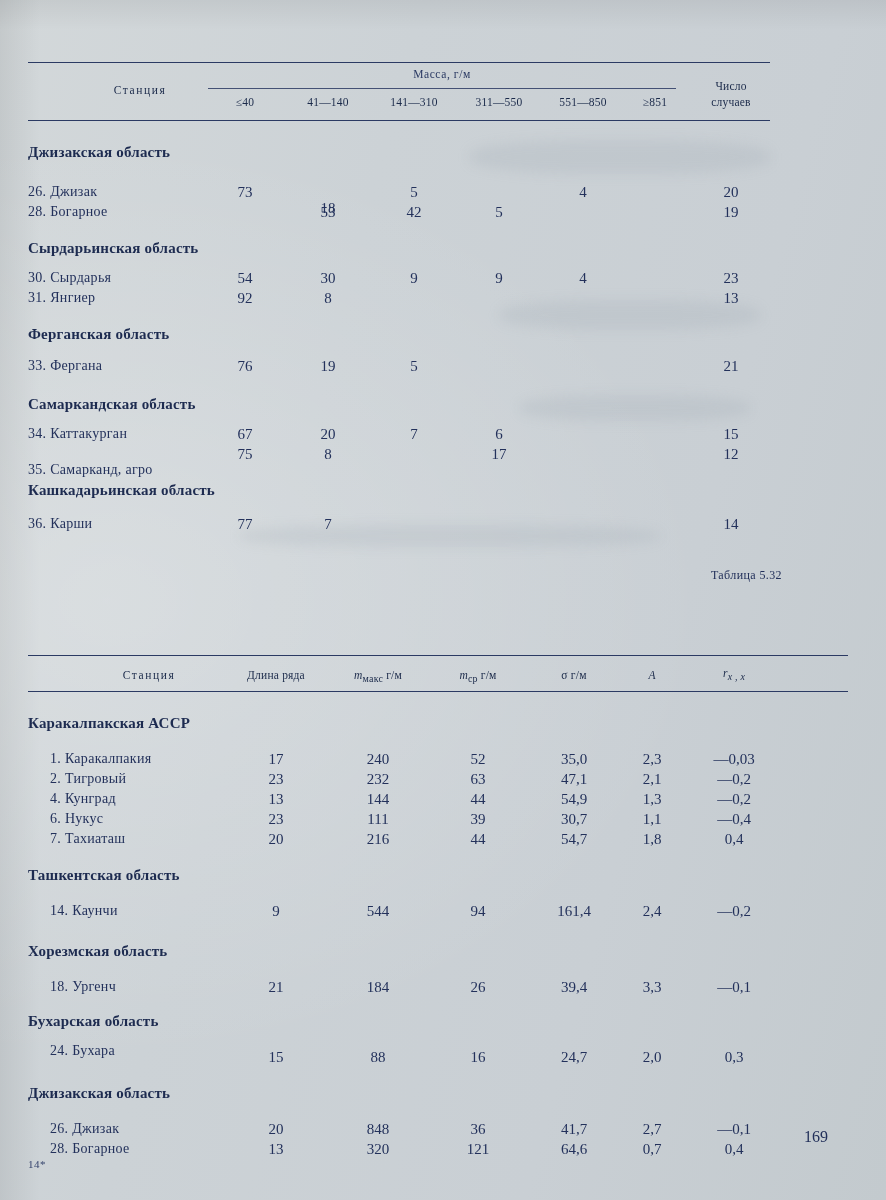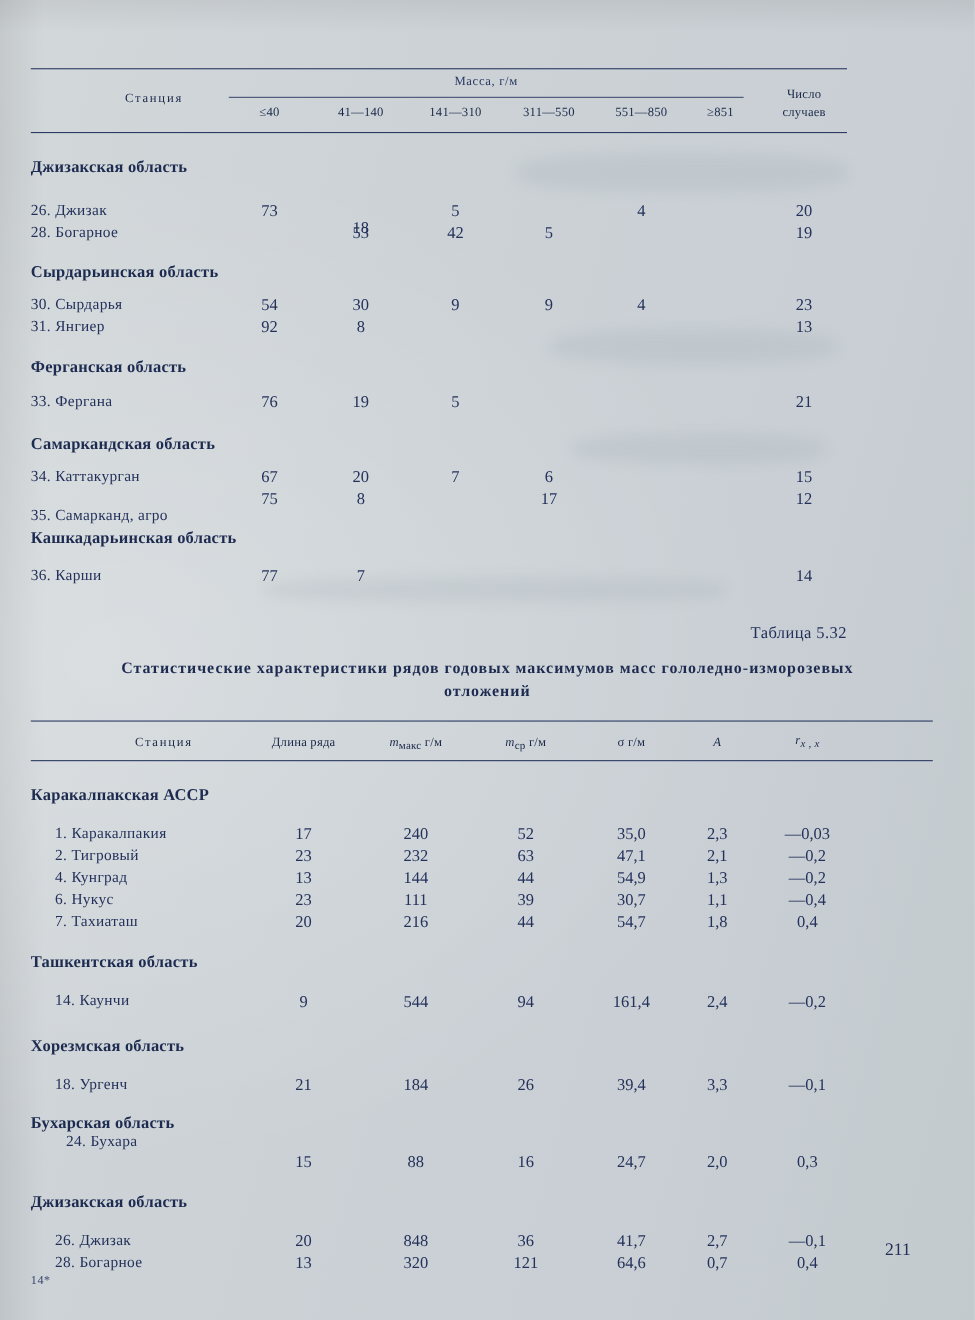--- a/index.html
+++ b/index.html
@@ -82,23 +82,23 @@
   }
   .num {
     font-size: 15px;
     text-align: center;
     color: #23315b;
   }
 
   
   .table-no {
     position: absolute;
-    right: 116px;
+    right: 104px;
     top: 568px;
-    font-size: 15px;
+    font-size: 12px;
     letter-spacing: 0.4px;
     color: #22305a;
   }
   .caption {
     position: absolute;
     left: 24px;
     top: 598px;
     width: 838px;
     text-align: center;
     font-size: 14.5px;
@@ -249,24 +249,20 @@
       <div class="num" style="position:absolute; left:186px; top:454px; width:62px;">77</div>
       <div class="num" style="position:absolute; left:264px; top:454px; width:72px;">7</div>
       <div class="num" style="position:absolute; left:346px; top:454px; width:80px;"></div>
       <div class="num" style="position:absolute; left:430px; top:454px; width:82px;"></div>
       <div class="num" style="position:absolute; left:514px; top:454px; width:82px;"></div>
       <div class="num" style="position:absolute; left:600px; top:454px; width:54px;"></div>
       <div class="num" style="position:absolute; left:664px; top:454px; width:78px;">14</div>
     </div>
 
     <div class="table-no">Таблица 5.32</div>
-    <div class="caption">
-      <div>Статистические характеристики рядов годовых максимумов масс гололедно-изморозевых</div>
-      <div class="line2">отложений</div>
-    </div>
 
     <div id="bottom-table" style="position:absolute;">
       <div class="rule" style="left:0px; top:0px; width:820px;"></div>
       <div class="rule" style="left:0px; top:36px; width:820px;"></div>
 
       <div class="hdr-station" style="position:absolute; left:56px; top:14px; width:130px; text-align:center;">Станция</div>
       <div class="hdr-sub" style="position:absolute; left:196px; top:14px; width:104px;">Длина ряда</div>
 
       <div class="hdr-sub" style="position:absolute; left:302px; top:14px; width:96px;">
         <span class="ital">m</span><span class="sub">макс</span><span> г/м</span>
@@ -339,21 +335,21 @@
       <div class="st-name" style="position:absolute; left:22px; top:324px;">18. Ургенч</div>
       <div class="num" style="position:absolute; left:196px; top:324px; width:104px;">21</div>
       <div class="num" style="position:absolute; left:302px; top:324px; width:96px;">184</div>
       <div class="num" style="position:absolute; left:404px; top:324px; width:92px;">26</div>
       <div class="num" style="position:absolute; left:500px; top:324px; width:92px;">39,4</div>
       <div class="num" style="position:absolute; left:594px; top:324px; width:60px;">3,3</div>
       <div class="num" style="position:absolute; left:652px; top:324px; width:108px;">—0,1</div>
 
       <div class="region" style="position:absolute; left:0px; top:358px;">Бухарская область</div>
 
-      <div class="st-name" style="position:absolute; left:22px; top:376px;margin-left:10px;">24. Бухара</div>
+      <div class="st-name" style="position:absolute; left:22px; top:388px;">24. Бухара</div>
       <div class="num" style="position:absolute; left:196px; top:394px; width:104px;">15</div>
       <div class="num" style="position:absolute; left:302px; top:394px; width:96px;">88</div>
       <div class="num" style="position:absolute; left:404px; top:394px; width:92px;">16</div>
       <div class="num" style="position:absolute; left:500px; top:394px; width:92px;">24,7</div>
       <div class="num" style="position:absolute; left:594px; top:394px; width:60px;">2,0</div>
       <div class="num" style="position:absolute; left:652px; top:394px; width:108px;">0,3</div>
 
       <div class="region" style="position:absolute; left:0px; top:430px;">Джизакская область</div>
 
       <div class="st-name" style="position:absolute; left:22px; top:466px;">26. Джизак</div>
@@ -366,17 +362,17 @@
 
       <div class="st-name" style="position:absolute; left:22px; top:486px;">28. Богарное</div>
       <div class="num" style="position:absolute; left:196px; top:486px; width:104px;">13</div>
       <div class="num" style="position:absolute; left:302px; top:486px; width:96px;">320</div>
       <div class="num" style="position:absolute; left:404px; top:486px; width:92px;">121</div>
       <div class="num" style="position:absolute; left:500px; top:486px; width:92px;">64,6</div>
       <div class="num" style="position:absolute; left:594px; top:486px; width:60px;">0,7</div>
       <div class="num" style="position:absolute; left:652px; top:486px; width:108px;">0,4</div>
     </div>
 
-    <div class="page-number">211</div>
+    <div class="page-number">169</div>
     <div class="sig-mark">14*</div>
 
   </div>
 </div>
 
 </body></html>

